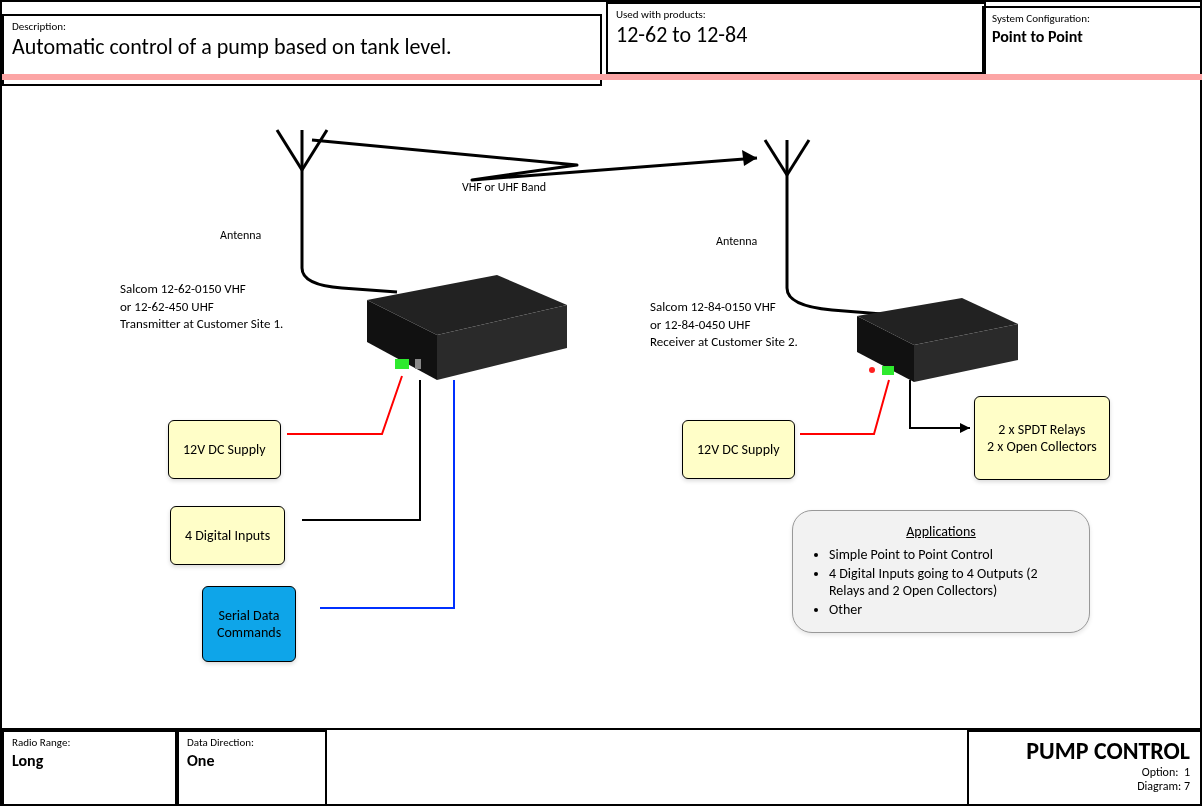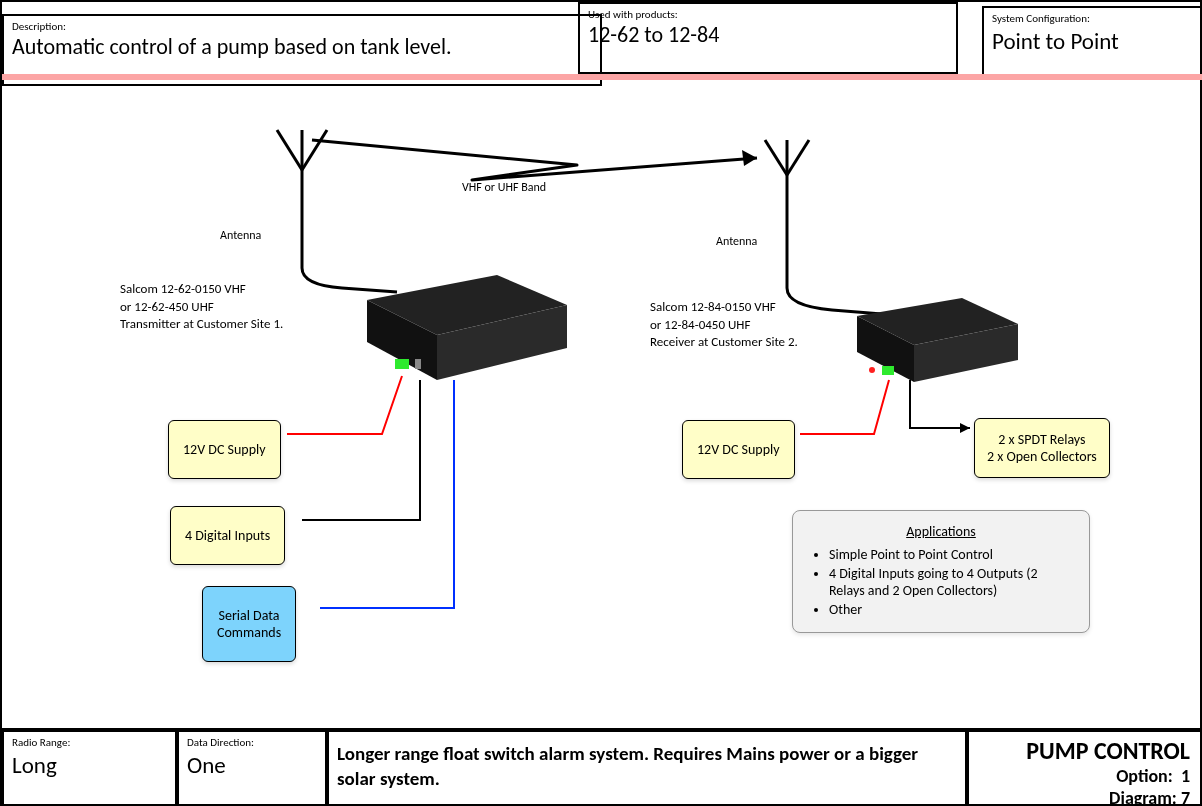--- a/index.html
+++ b/index.html
@@ -1,44 +1,44 @@
 <!DOCTYPE html>
 <html><head>
 <meta charset="utf-8">
 <style>
   html,body{margin:0;padding:0;font-family:Calibri,Arial,sans-serif;background:#fff;color:#000}
   .page{width:1202px;height:806px;position:relative;border:2px solid #000;box-sizing:border-box}
   .cell{position:absolute;border:2px solid #000;box-sizing:border-box;padding:4px 8px}
   .lbl{font-size:11px}
-  .val{font-size:23px;font-weight:400;margin-top:2px}
+  .val{font-size:16px;font-weight:700;margin-top:2px}
   .bigval{font-size:22px;font-weight:400}
   .mainarea{position:absolute;left:0;top:72px;width:1200px;height:656px;border-top:6px solid #fca5a5;border-bottom:2px solid #000;box-sizing:border-box}
   .abs{position:absolute}
   .boxlabel{background:#fffec8;border:1px solid #000;border-radius:6px;padding:20px 14px;font-size:14px;text-align:center;box-shadow:0 2px 4px rgba(0,0,0,.15)}
-  .boxlabel.blue{background:#7dd3fc}
-  .note{background:#f2f2f2;border:1px solid #999;border-radius:8px;padding:12px 18px;font-size:14px;box-shadow:0 2px 4px rgba(0,0,0,.1)}
+  .boxlabel.blue{background:#0ea5e9}
+  .note{background:#f2f2f2;border:1px solid #999;border-radius:20px;padding:12px 18px;font-size:14px;box-shadow:0 2px 4px rgba(0,0,0,.1)}
   .note h4{margin:0 0 6px 0;font-size:14px;text-decoration:underline;font-weight:400;text-align:center}
   .note ul{margin:4px 0 0 0;padding-left:18px}
   .note li{margin:2px 0}
   .devtxt{font-size:13px;line-height:1.35}
   .tiny{font-size:12px}
   .footer-title{text-align:right;font-size:24px;font-weight:700}
-  .footer-sub{text-align:right;font-size:18px;font-weight:700}
+  .footer-sub{text-align:right;font-size:12px;font-weight:400}
   svg{position:absolute;left:0;top:0;pointer-events:none}
 </style>
 </head>
 <body>
 
 <div class="page">
 
   <div class="cell" style="left:0;top:12px;width:600px;height:72px">
     <div class="lbl">Description:</div>
     <div class="bigval">Automatic control of a pump based on tank level.</div>
   </div>
-  <div class="cell" style="left:576px;top:0;width:380px;height:72px">
+  <div class="cell" style="left:604px;top:0;width:380px;height:72px">
     <div class="lbl">Used with products:</div>
     <div class="bigval">12-62 to 12-84</div>
   </div>
   <div class="cell" style="left:980px;top:4px;width:220px;height:72px">
     <div class="lbl">System Configuration:</div>
     <div class="val">Point to Point</div>
   </div>
 
   <div class="mainarea">
 
@@ -109,21 +109,21 @@
       <div>Salcom 12-84-0150 VHF</div>
       <div>or 12-84-0450 UHF</div>
       <div>Receiver at Customer Site 2.</div>
     </div>
 
     <div class="abs boxlabel" style="left:166px;top:340px">12V DC Supply</div>
     <div class="abs boxlabel" style="left:168px;top:426px">4 Digital Inputs</div>
     <div class="abs boxlabel blue" style="left:200px;top:506px;white-space:pre-line">Serial Data
 Commands</div>
     <div class="abs boxlabel" style="left:680px;top:340px">12V DC Supply</div>
-    <div class="abs boxlabel" style="left:972px;top:338px;padding:12px 12px">
+    <div class="abs boxlabel" style="left:972px;top:316px;padding:24px 12px">
       <div>2 x SPDT Relays</div>
       <div>2 x Open Collectors</div>
     </div>
 
     <div class="abs note" style="left:790px;top:430px;width:260px">
       <h4>Applications</h4>
       <ul>
         <li>Simple Point to Point Control</li>
         <li>4 Digital Inputs going to 4 Outputs (2 Relays and 2 Open Collectors)</li>
         <li>Other</li>
@@ -133,23 +133,20 @@
   </div>
 
   <div class="cell" style="left:0;top:728px;width:175px;height:76px">
     <div class="lbl">Radio Range:</div>
     <div class="val">Long</div>
   </div>
   <div class="cell" style="left:175px;top:728px;width:150px;height:76px">
     <div class="lbl">Data Direction:</div>
     <div class="val">One</div>
   </div>
-  <div class="cell" style="left:325px;top:728px;width:640px;height:76px">
-    <div style="font-size:19px;font-weight:700;line-height:1.3;margin-top:6px">Longer range float switch alarm system. Requires Mains power or a bigger solar system.</div>
-  </div>
   <div class="cell" style="left:965px;top:728px;width:235px;height:76px;padding-right:10px">
     <div class="footer-title">PUMP CONTROL</div>
     <div class="footer-sub">
       <span>Option:</span>&nbsp;&nbsp;<span>1</span>
     </div>
     <div class="footer-sub">
       <span>Diagram:</span>&nbsp;<span>7</span>
     </div>
   </div>
 

